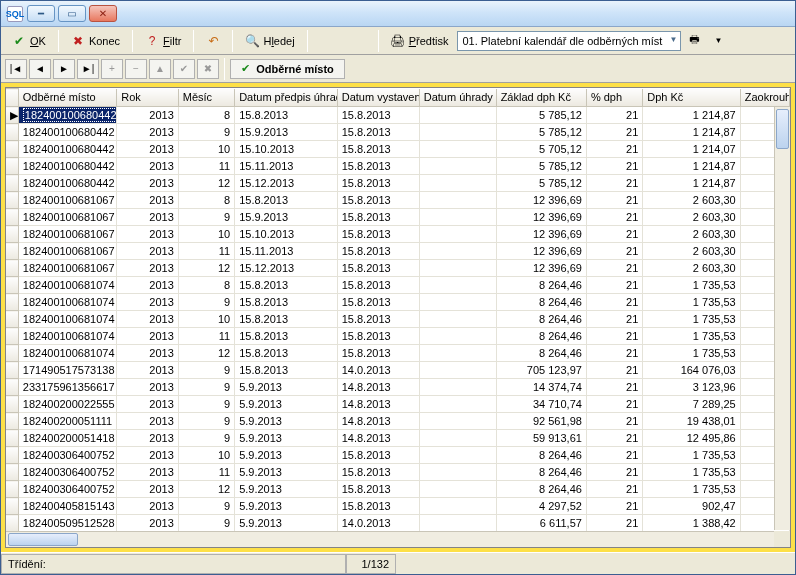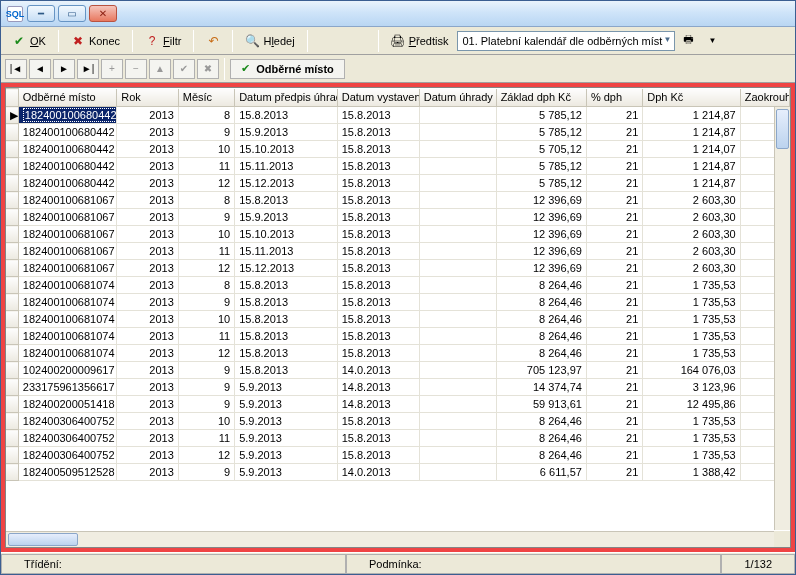--- a/index.html
+++ b/index.html
@@ -5,21 +5,21 @@
 * { box-sizing: border-box; margin: 0; padding: 0; }
 body {
   font-family: Tahoma, Arial, sans-serif;
   font-size: 11px;
   background: #fff;
   overflow: hidden;
 }
 .window {
   width: 796px; height: 575px;
   border: 1px solid #3b5e91;
-  background: #ef4444;
+  background: #fde047;
   display: flex; flex-direction: column;
 }
 .titlebar {
   height: 26px;
   background: linear-gradient(#eaf3fc, #cfe4f9 45%, #b9d6f3);
   border-bottom: 1px solid #8ba6c9;
   display: flex; align-items: center;
   padding: 0 4px 0 6px;
 }
 .app-icon {
@@ -49,21 +49,21 @@
   background:transparent;
 }
 .tbtn .ico { width:14px; height:14px; display:inline-flex; align-items:center; justify-content:center; font-size:12px;}
 .ico.green{color:#1a8a1a;} .ico.red{color:#c02020;} .ico.orange{color:#c76b14;}
 .navbtn {
   width:22px; height:20px; border:1px solid #b0b0b0; background:#f4f4f0;
   display:flex; align-items:center; justify-content:center; font-size:10px; cursor:pointer;
 }
 .combo {
   height:20px; border:1px solid #7a96ac; background:#fff; font-size:11px;
-  padding:0 12px 0 4px; display:flex; align-items:center; min-width:210px; position:relative; cursor:pointer;
+  padding:0 18px 0 4px; display:flex; align-items:center; min-width:210px; position:relative; cursor:pointer;
 }
 .combo::after{content:"▼"; position:absolute; right:3px; top:3px; font-size:8px; color:#4a6a8a;}
 .iconbtn {
   width:22px; height:20px; border:1px solid transparent; display:flex; align-items:center; justify-content:center;
   cursor:pointer; font-size:11px;
 }
 .od-miste {
   height:20px; padding:0 10px; display:flex; align-items:center; gap:6px;
   border:1px solid #b0b0b0; background:#f4f4f0; cursor:pointer;
 }
@@ -95,21 +95,21 @@
 .hscroll {
   position:absolute; left:0; right:16px; bottom:0; height:16px;
   background:#f0ede1; border-top:1px solid #c9c5b7;
 }
 .hscroll .thumb{position:absolute; top:1px; bottom:1px; left:2px; width:70px; background:linear-gradient(#e6eefc,#bcd3ee); border:1px solid #8ba6c9; border-radius:2px;}
 .corner{position:absolute; right:0; bottom:0; width:16px; height:16px; background:#ece9d8;}
 .statusbar {
   height:22px; background:#ece9d8; border-top:1px solid #fff;
   display:flex; align-items:center; font-size:11px;
 }
-.statusbar .cell { height:20px; border:1px solid #b0b0b0; display:flex; align-items:center; padding:0 22px; }
+.statusbar .cell { height:20px; border:1px solid #b0b0b0; display:flex; align-items:center; padding:0 6px; }
 .u { text-decoration:underline; }
 </style>
 </head>
 <body>
 
 <div class="window">
 
   <div class="titlebar">
     <span class="app-icon">SQL</span>
     <div class="winbtns">
@@ -400,21 +400,21 @@
               <td class="c3">15.8.2013</td>
               <td class="c4">15.8.2013</td>
               <td class="c5"></td>
               <td class="c6 num">8 264,46</td>
               <td class="c7 num">21</td>
               <td class="c8 num">1 735,53</td>
               <td class="c9 num"></td>
             </tr>
             <tr>
               <td class="rowmark"></td>
-              <td class="c0">102400200009617</td>
+              <td class="c0">171490517573138</td>
               <td class="c1 num">2013</td>
               <td class="c2 num">9</td>
               <td class="c3">15.8.2013</td>
               <td class="c4">14.0.2013</td>
               <td class="c5"></td>
               <td class="c6 num">705 123,97</td>
               <td class="c7 num">21</td>
               <td class="c8 num">164 076,03</td>
               <td class="c9 num"></td>
             </tr>
@@ -426,20 +426,46 @@
               <td class="c3">5.9.2013</td>
               <td class="c4">14.8.2013</td>
               <td class="c5"></td>
               <td class="c6 num">14 374,74</td>
               <td class="c7 num">21</td>
               <td class="c8 num">3 123,96</td>
               <td class="c9 num"></td>
             </tr>
             <tr>
               <td class="rowmark"></td>
+              <td class="c0">182400200022555</td>
+              <td class="c1 num">2013</td>
+              <td class="c2 num">9</td>
+              <td class="c3">5.9.2013</td>
+              <td class="c4">14.8.2013</td>
+              <td class="c5"></td>
+              <td class="c6 num">34 710,74</td>
+              <td class="c7 num">21</td>
+              <td class="c8 num">7 289,25</td>
+              <td class="c9 num"></td>
+            </tr>
+            <tr>
+              <td class="rowmark"></td>
+              <td class="c0">182400200051111</td>
+              <td class="c1 num">2013</td>
+              <td class="c2 num">9</td>
+              <td class="c3">5.9.2013</td>
+              <td class="c4">14.8.2013</td>
+              <td class="c5"></td>
+              <td class="c6 num">92 561,98</td>
+              <td class="c7 num">21</td>
+              <td class="c8 num">19 438,01</td>
+              <td class="c9 num"></td>
+            </tr>
+            <tr>
+              <td class="rowmark"></td>
               <td class="c0">182400200051418</td>
               <td class="c1 num">2013</td>
               <td class="c2 num">9</td>
               <td class="c3">5.9.2013</td>
               <td class="c4">14.8.2013</td>
               <td class="c5"></td>
               <td class="c6 num">59 913,61</td>
               <td class="c7 num">21</td>
               <td class="c8 num">12 495,86</td>
               <td class="c9 num"></td>
@@ -474,20 +500,33 @@
               <td class="rowmark"></td>
               <td class="c0">182400306400752</td>
               <td class="c1 num">2013</td>
               <td class="c2 num">12</td>
               <td class="c3">5.9.2013</td>
               <td class="c4">15.8.2013</td>
               <td class="c5"></td>
               <td class="c6 num">8 264,46</td>
               <td class="c7 num">21</td>
               <td class="c8 num">1 735,53</td>
+              <td class="c9 num"></td>
+            </tr>
+            <tr>
+              <td class="rowmark"></td>
+              <td class="c0">182400405815143</td>
+              <td class="c1 num">2013</td>
+              <td class="c2 num">9</td>
+              <td class="c3">5.9.2013</td>
+              <td class="c4">15.8.2013</td>
+              <td class="c5"></td>
+              <td class="c6 num">4 297,52</td>
+              <td class="c7 num">21</td>
+              <td class="c8 num">902,47</td>
               <td class="c9 num"></td>
             </tr>
             <tr>
               <td class="rowmark"></td>
               <td class="c0">182400509512528</td>
               <td class="c1 num">2013</td>
               <td class="c2 num">9</td>
               <td class="c3">5.9.2013</td>
               <td class="c4">14.0.2013</td>
               <td class="c5"></td>
@@ -503,17 +542,16 @@
         <div class="thumb"></div>
       </div>
     <div class="hscroll">
         <div class="thumb"></div>
       </div>
     <div class="corner"></div>
   </div>
 
   <div class="statusbar">
     <div class="cell" style="flex:0 0 345px">Třídění:</div>
-    <div class="cell" style="flex:1">Podmínka:</div>
     <div class="cell" style="flex:0 0 50px; justify-content:flex-end">1/132</div>
   </div>
 
 </div>
 
 </body></html>

